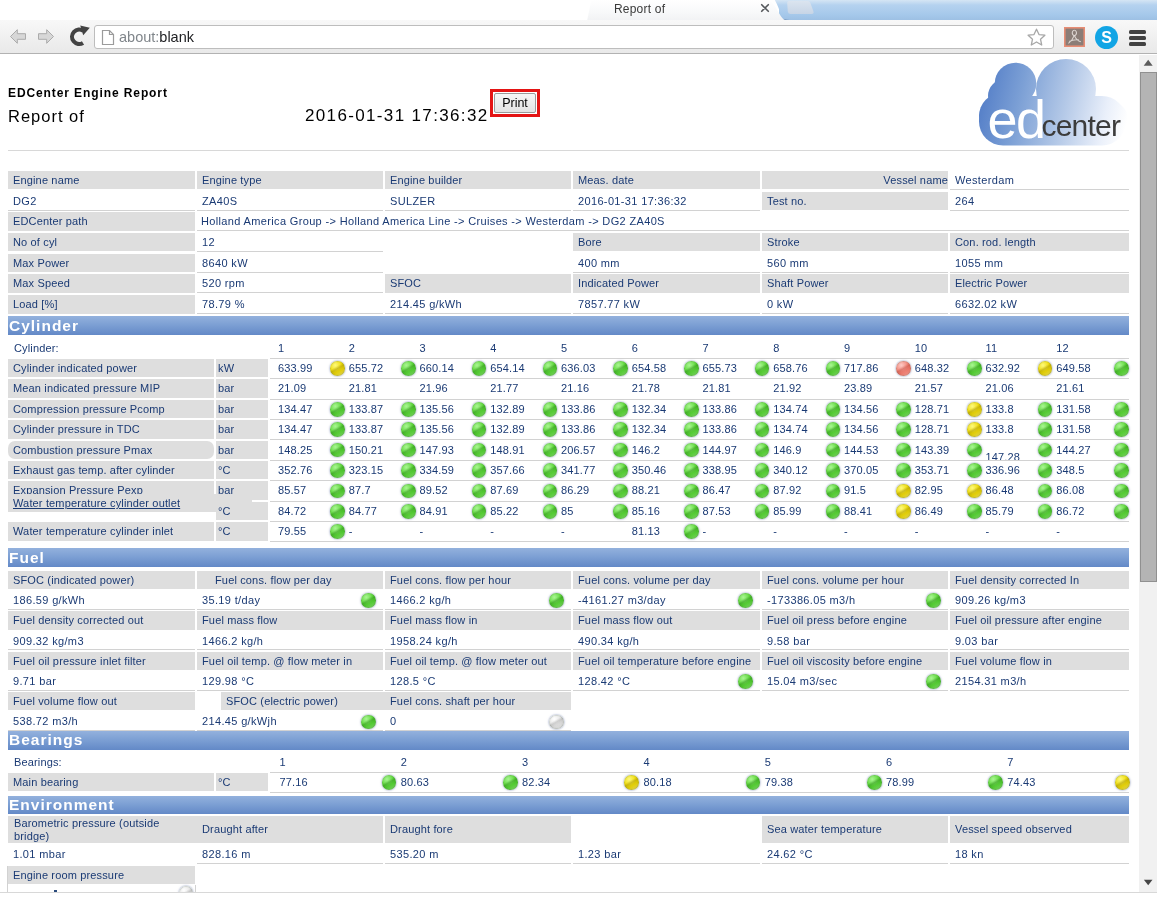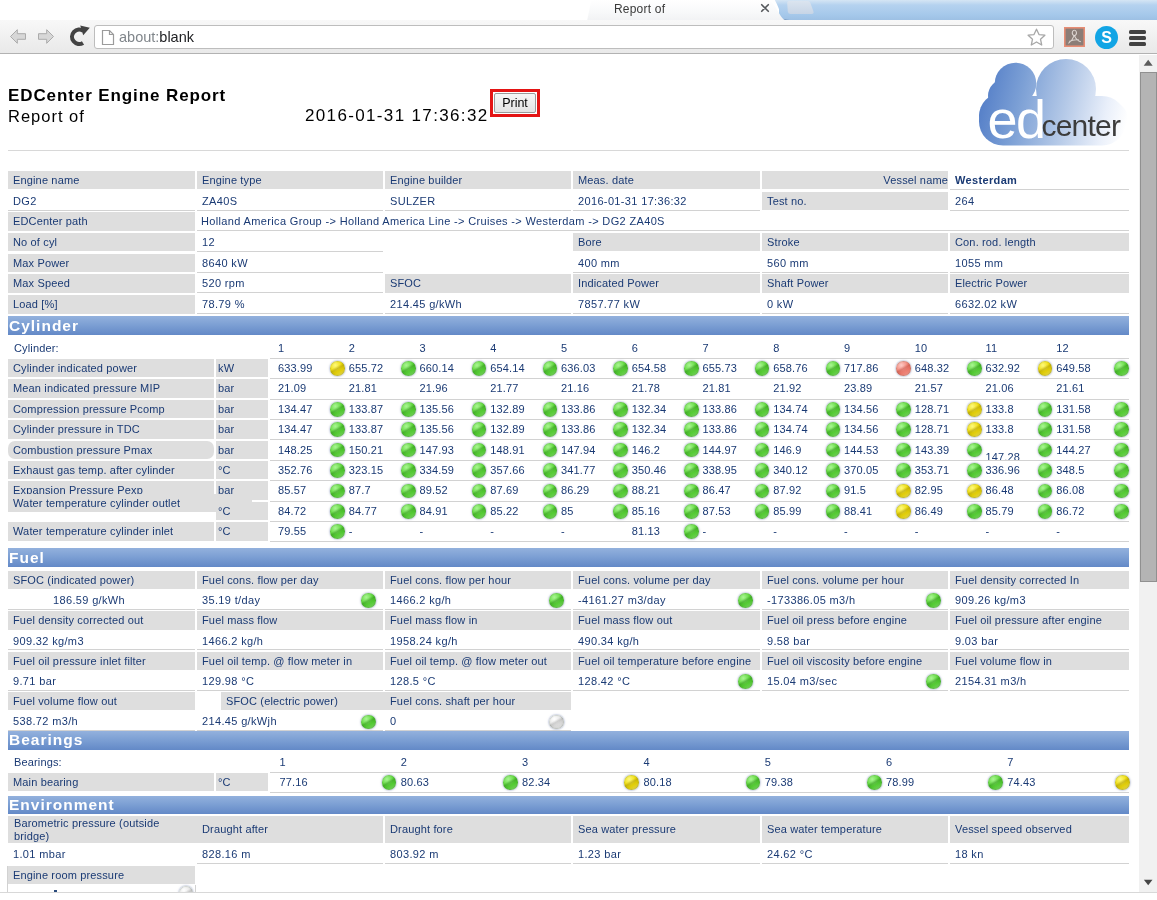--- a/index.html
+++ b/index.html
@@ -64,21 +64,21 @@
     </svg>
 <svg style="position:absolute;left:1064px;top:27px" width="21" height="20" viewBox="0 0 21 20">
 <rect x="0.8" y="0.8" width="19.4" height="18.4" fill="#8b7d77" stroke="#e68d75" stroke-width="1.6"></rect>
 <path d="M10.3,3.2 a2.1,2.7 0 1,0 0.15,0 M10.2,8.6 c-1.3,3.4 -3.2,6 -5.8,7.8 M10.5,8.6 c0.9,2.7 2.9,5 6.3,6.2 M5.2,14.5 c2.6,-1.4 6.6,-2 9.6,-1.6" fill="none" stroke="#ded6d2" stroke-width="1.1"></path>
     </svg>
 <div style="position:absolute;left:1095px;top:26px;width:23px;height:23px;border-radius:50%;background:#12a5e5"></div>
 <div style="position:absolute;left:1095px;top:26px;width:23px;height:23px;text-align:center;line-height:23px;color:#fff;font-weight:bold;font-size:16px">S</div>
 <div style="position:absolute;left:1129px;top:30.3px;width:17px;height:4px;border-radius:1.5px;background:#424242"></div>
 <div style="position:absolute;left:1129px;top:36.1px;width:17px;height:4px;border-radius:1.5px;background:#424242"></div>
 <div style="position:absolute;left:1129px;top:41.9px;width:17px;height:4px;border-radius:1.5px;background:#424242"></div>
-<div style="position:absolute;left:8px;top:86px;font-size:17px;font-weight:bold;color:#000;letter-spacing:0.9px">EDCenter Engine Report</div>
+<div style="position:absolute;left:8px;top:86px;font-size:12px;font-weight:bold;color:#000;letter-spacing:0.9px">EDCenter Engine Report</div>
 <div style="position:absolute;left:8px;top:107px;font-size:16.5px;color:#000;letter-spacing:1.0px">Report of</div>
 <div style="position:absolute;left:305px;top:106px;font-size:17px;color:#000;letter-spacing:1.35px">2016-01-31 17:36:32</div>
 <div style="position:absolute;left:490px;top:89px;width:50px;height:28px;border:3px solid #e41414;background:#fff">
 <div style="position:absolute;left:1px;top:1px;width:42px;height:20px;border:1px solid #9a9a9a;border-radius:2px;background:linear-gradient(to bottom,#f6f6f6,#e3e3e3);text-align:center;line-height:19px;font-size:12.5px;color:#000">Print</div>
     </div>
 <svg style="position:absolute;left:975px;top:58px" width="158" height="88" viewBox="0 0 158 88">
 <defs>
         <linearGradient id="cl" gradientUnits="userSpaceOnUse" x1="2" y1="30" x2="152" y2="64">
 <stop offset="0" stop-color="#4f7ac6"></stop>
           <stop offset="0.28" stop-color="#7b9fd5"></stop>
@@ -98,21 +98,21 @@
 </g>
 <text x="12.5" y="79.5" font-family="Liberation Sans,sans-serif" font-size="54" fill="#ffffff" letter-spacing="-1.5">ed</text>
 <text x="66.5" y="78" font-family="Liberation Sans,sans-serif" font-size="30" fill="#3c3c3c" letter-spacing="-0.8">center</text>
 </svg>
 <div style="position:absolute;left:8px;top:149.6px;width:1121px;height:1px;background:#d8d8d8"></div>
 <div class="lb" style="left:8px;top:170.8px;width:187px;height:18.6px;line-height:18.6px;"><span style="padding-left:5px">Engine name</span></div>
 <div class="lb" style="left:197px;top:170.8px;width:186px;height:18.6px;line-height:18.6px;"><span style="padding-left:5px">Engine type</span></div>
 <div class="lb" style="left:385px;top:170.8px;width:186px;height:18.6px;line-height:18.6px;"><span style="padding-left:5px">Engine builder</span></div>
 <div class="lb" style="left:573px;top:170.8px;width:187px;height:18.6px;line-height:18.6px;"><span style="padding-left:5px">Meas. date</span></div>
 <div class="lb" style="left:762px;top:170.8px;width:186px;height:18.6px;line-height:18.6px;text-align:right;"><span style="padding-left:5px">Vessel name</span></div>
-<div class="tv2" style="left:955px;top:170.8px;height:18.6px;line-height:18.6px;font-weight:bold;">Westerdam</div>
+<div class="tv2" style="left:955px;top:170.8px;height:18.6px;line-height:18.6px;">Westerdam</div>
 <div style="position:absolute;left:950px;top:188.9px;width:179px;height:1px;background:#d2d2d2"></div>
 <div class="tv2" style="left:13px;top:191.5px;height:18.6px;line-height:18.6px;">DG2</div>
 <div style="position:absolute;left:8px;top:209.6px;width:187px;height:1px;background:#d2d2d2"></div>
 <div class="tv2" style="left:202px;top:191.5px;height:18.6px;line-height:18.6px;">ZA40S</div>
 <div style="position:absolute;left:197px;top:209.6px;width:186px;height:1px;background:#d2d2d2"></div>
 <div class="tv2" style="left:390px;top:191.5px;height:18.6px;line-height:18.6px;">SULZER</div>
 <div style="position:absolute;left:385px;top:209.6px;width:186px;height:1px;background:#d2d2d2"></div>
 <div class="tv2" style="left:578px;top:191.5px;height:18.6px;line-height:18.6px;">2016-01-31 17:36:32</div>
 <div style="position:absolute;left:573px;top:209.6px;width:187px;height:1px;background:#d2d2d2"></div>
 <div class="lb" style="left:762px;top:191.5px;width:186px;height:18.6px;line-height:18.6px;"><span style="padding-left:5px">Test no.</span></div>
@@ -268,21 +268,21 @@
 <div class="lb" style="left:8px;top:440.6px;width:206px;height:18.4px;line-height:18.4px;border-radius:7px;"><span style="padding-left:5px">Combustion pressure Pmax</span></div>
 <div class="lb" style="left:216px;top:440.6px;width:52px;height:18.4px;line-height:18.4px;"><span style="padding-left:2px">bar</span></div>
 <div class="tv" style="left:278.0px;top:440.6px;height:18.4px;line-height:18.4px;">148.25</div>
 <div class="led G" style="left:330.25px;top:442.8px"></div>
 <div class="tv" style="left:348.75px;top:440.6px;height:18.4px;line-height:18.4px;">150.21</div>
 <div class="led G" style="left:401.0px;top:442.8px"></div>
 <div class="tv" style="left:419.5px;top:440.6px;height:18.4px;line-height:18.4px;">147.93</div>
 <div class="led G" style="left:471.75px;top:442.8px"></div>
 <div class="tv" style="left:490.25px;top:440.6px;height:18.4px;line-height:18.4px;">148.91</div>
 <div class="led G" style="left:542.5px;top:442.8px"></div>
-<div class="tv" style="left:561.0px;top:440.6px;height:18.4px;line-height:18.4px;">147.94</div>
+<div class="tv" style="left:561.0px;top:440.6px;height:18.4px;line-height:18.4px;">206.57</div>
 <div class="led G" style="left:613.25px;top:442.8px"></div>
 <div class="tv" style="left:631.75px;top:440.6px;height:18.4px;line-height:18.4px;">146.2</div>
 <div class="led G" style="left:684.0px;top:442.8px"></div>
 <div class="tv" style="left:702.5px;top:440.6px;height:18.4px;line-height:18.4px;">144.97</div>
 <div class="led G" style="left:754.75px;top:442.8px"></div>
 <div class="tv" style="left:773.25px;top:440.6px;height:18.4px;line-height:18.4px;">146.9</div>
 <div class="led G" style="left:825.5px;top:442.8px"></div>
 <div class="tv" style="left:844.0px;top:440.6px;height:18.4px;line-height:18.4px;">144.53</div>
 <div class="led G" style="left:896.25px;top:442.8px"></div>
 <div class="tv" style="left:914.75px;top:440.6px;height:18.4px;line-height:18.4px;">143.39</div>
@@ -339,21 +339,21 @@
 <div class="led G" style="left:825.5px;top:483.6px"></div>
 <div class="tv" style="left:844.0px;top:481.40000000000003px;height:18.4px;line-height:18.4px;">91.5</div>
 <div class="led Y" style="left:896.25px;top:483.6px"></div>
 <div class="tv" style="left:914.75px;top:481.40000000000003px;height:18.4px;line-height:18.4px;">82.95</div>
 <div class="led Y" style="left:967.0px;top:483.6px"></div>
 <div class="tv" style="left:985.5px;top:481.40000000000003px;height:18.4px;line-height:18.4px;">86.48</div>
 <div class="led G" style="left:1037.75px;top:483.6px"></div>
 <div class="tv" style="left:1056.25px;top:481.40000000000003px;height:18.4px;line-height:18.4px;">86.08</div>
 <div class="led G" style="left:1114px;top:483.6px"></div>
 <div style="position:absolute;left:270px;top:500.5px;width:859px;height:1px;background:#d2d2d2"></div>
-<div class="lb" style="left:8px;top:494px;width:244px;height:18.4px;line-height:18.4px;"><span style="padding-left:5px">Water temperature cylinder outlet</span></div>
+<div class="lb" style="left:8px;top:494px;width:244px;height:18.4px;line-height:18.4px;text-decoration:underline;"><span style="padding-left:5px">Water temperature cylinder outlet</span></div>
 <div class="lb" style="left:216px;top:501.8px;width:52px;height:18.4px;line-height:18.4px;"><span style="padding-left:2px">°C</span></div>
 <div class="tv" style="left:278.0px;top:501.8px;height:18.4px;line-height:18.4px;">84.72</div>
 <div class="led G" style="left:330.25px;top:504.0px"></div>
 <div class="tv" style="left:348.75px;top:501.8px;height:18.4px;line-height:18.4px;">84.77</div>
 <div class="led G" style="left:401.0px;top:504.0px"></div>
 <div class="tv" style="left:419.5px;top:501.8px;height:18.4px;line-height:18.4px;">84.91</div>
 <div class="led G" style="left:471.75px;top:504.0px"></div>
 <div class="tv" style="left:490.25px;top:501.8px;height:18.4px;line-height:18.4px;">85.22</div>
 <div class="led G" style="left:542.5px;top:504.0px"></div>
 <div class="tv" style="left:561.0px;top:501.8px;height:18.4px;line-height:18.4px;">85</div>
@@ -385,26 +385,26 @@
 <div class="led G" style="left:684.0px;top:524.4000000000001px"></div>
 <div class="tv" style="left:702.5px;top:522.2px;height:18.4px;line-height:18.4px;">-</div>
 <div class="tv" style="left:773.25px;top:522.2px;height:18.4px;line-height:18.4px;">-</div>
 <div class="tv" style="left:844.0px;top:522.2px;height:18.4px;line-height:18.4px;">-</div>
 <div class="tv" style="left:914.75px;top:522.2px;height:18.4px;line-height:18.4px;">-</div>
 <div class="tv" style="left:985.5px;top:522.2px;height:18.4px;line-height:18.4px;">-</div>
 <div class="tv" style="left:1056.25px;top:522.2px;height:18.4px;line-height:18.4px;">-</div>
 <div style="position:absolute;left:270px;top:541.3000000000001px;width:859px;height:1px;background:#d2d2d2"></div>
 <div class="secbar" style="top:547.6px;height:19px;line-height:19px;">Fuel</div>
 <div class="lb" style="left:8px;top:571.0px;width:187px;height:18.3px;line-height:18.3px;"><span style="padding-left:5px">SFOC (indicated power)</span></div>
-<div class="lb" style="left:197px;top:571.0px;width:186px;height:18.3px;line-height:18.3px;"><span style="padding-left:5px">Fuel cons. flow per day</span></div>
+<div class="lb" style="left:197px;top:571.0px;width:186px;height:18.3px;line-height:18.3px;"><span style="padding-left:18px">Fuel cons. flow per day</span></div>
 <div class="lb" style="left:385px;top:571.0px;width:186px;height:18.3px;line-height:18.3px;"><span style="padding-left:5px">Fuel cons. flow per hour</span></div>
 <div class="lb" style="left:573px;top:571.0px;width:187px;height:18.3px;line-height:18.3px;"><span style="padding-left:5px">Fuel cons. volume per day</span></div>
 <div class="lb" style="left:762px;top:571.0px;width:186px;height:18.3px;line-height:18.3px;"><span style="padding-left:5px">Fuel cons. volume per hour</span></div>
 <div class="lb" style="left:950px;top:571.0px;width:179px;height:18.3px;line-height:18.3px;"><span style="padding-left:5px">Fuel density corrected In</span></div>
-<div class="tv2" style="left:13px;top:591.2px;height:18.3px;line-height:18.3px;margin-left:40px;">186.59 g/kWh</div>
+<div class="tv2" style="left:13px;top:591.2px;height:18.3px;line-height:18.3px;">186.59 g/kWh</div>
 <div style="position:absolute;left:8px;top:609.0px;width:187px;height:1px;background:#d2d2d2"></div>
 <div class="tv2" style="left:202px;top:591.2px;height:18.3px;line-height:18.3px;">35.19 t/day</div>
 <div style="position:absolute;left:197px;top:609.0px;width:186px;height:1px;background:#d2d2d2"></div>
 <div class="led G" style="left:361px;top:593.4000000000001px"></div>
 <div class="tv2" style="left:390px;top:591.2px;height:18.3px;line-height:18.3px;">1466.2 kg/h</div>
 <div style="position:absolute;left:385px;top:609.0px;width:186px;height:1px;background:#d2d2d2"></div>
 <div class="led G" style="left:549px;top:593.4000000000001px"></div>
 <div class="tv2" style="left:578px;top:591.2px;height:18.3px;line-height:18.3px;">-4161.27 m3/day</div>
 <div style="position:absolute;left:573px;top:609.0px;width:187px;height:1px;background:#d2d2d2"></div>
 <div class="led G" style="left:738px;top:593.4000000000001px"></div>
@@ -486,27 +486,26 @@
 <div class="led G" style="left:867.0px;top:775.0px"></div>
 <div class="tv" style="left:886.0px;top:772.6px;height:18.8px;line-height:18.8px;">78.99</div>
 <div class="led G" style="left:988.3px;top:775.0px"></div>
 <div class="tv" style="left:1007.3px;top:772.6px;height:18.8px;line-height:18.8px;">74.43</div>
 <div class="led Y" style="left:1115px;top:775.0px"></div>
 <div style="position:absolute;left:270px;top:791.9px;width:859px;height:1px;background:#d2d2d2"></div>
 <div class="secbar" style="top:795.5px;height:18.5px;line-height:18.5px;">Environment</div>
 <div class="lb" style="left:8px;top:816.2px;width:195px;height:26.4px;line-height:12.6px;"><span style="display:inline-block;padding-left:6px;padding-top:1px">Barometric pressure (outside<br>bridge)</span></div>
 <div class="lb" style="left:197px;top:816.2px;width:186px;height:26.4px;line-height:26.4px;"><span style="padding-left:5px">Draught after</span></div>
 <div class="lb" style="left:385px;top:816.2px;width:186px;height:26.4px;line-height:26.4px;"><span style="padding-left:5px">Draught fore</span></div>
-<div class="lb" style="left:573px;top:816.2px;width:187px;height:26.4px;line-height:26.4px;"><span style="padding-left:5px">Sea water pressure</span></div>
 <div class="lb" style="left:762px;top:816.2px;width:186px;height:26.4px;line-height:26.4px;"><span style="padding-left:5px">Sea water temperature</span></div>
 <div class="lb" style="left:950px;top:816.2px;width:179px;height:26.4px;line-height:26.4px;"><span style="padding-left:5px">Vessel speed observed</span></div>
 <div class="tv2" style="left:13px;top:844.6px;height:19.3px;line-height:19.3px;">1.01 mbar</div>
 <div class="tv2" style="left:202px;top:844.6px;height:19.3px;line-height:19.3px;">828.16 m</div>
 <div style="position:absolute;left:197px;top:863.4px;width:186px;height:1px;background:#d2d2d2"></div>
-<div class="tv2" style="left:390px;top:844.6px;height:19.3px;line-height:19.3px;">803.92 m</div>
+<div class="tv2" style="left:390px;top:844.6px;height:19.3px;line-height:19.3px;">535.20 m</div>
 <div style="position:absolute;left:385px;top:863.4px;width:186px;height:1px;background:#d2d2d2"></div>
 <div class="tv2" style="left:578px;top:844.6px;height:19.3px;line-height:19.3px;">1.23 bar</div>
 <div style="position:absolute;left:573px;top:863.4px;width:187px;height:1px;background:#d2d2d2"></div>
 <div class="tv2" style="left:767px;top:844.6px;height:19.3px;line-height:19.3px;">24.62 °C</div>
 <div style="position:absolute;left:762px;top:863.4px;width:186px;height:1px;background:#d2d2d2"></div>
 <div class="tv2" style="left:955px;top:844.6px;height:19.3px;line-height:19.3px;">18 kn</div>
 <div style="position:absolute;left:950px;top:863.4px;width:179px;height:1px;background:#d2d2d2"></div>
 <div class="lb" style="left:8px;top:865.7px;width:187px;height:18.4px;line-height:18.4px;"><span style="padding-left:5px">Engine room pressure</span></div>
 <div class="led S" style="left:178.7px;top:886.3px"></div>
 <div style="position:absolute;left:53.5px;top:889.5px;width:3.5px;height:3px;background:#2a4b7c"></div>

